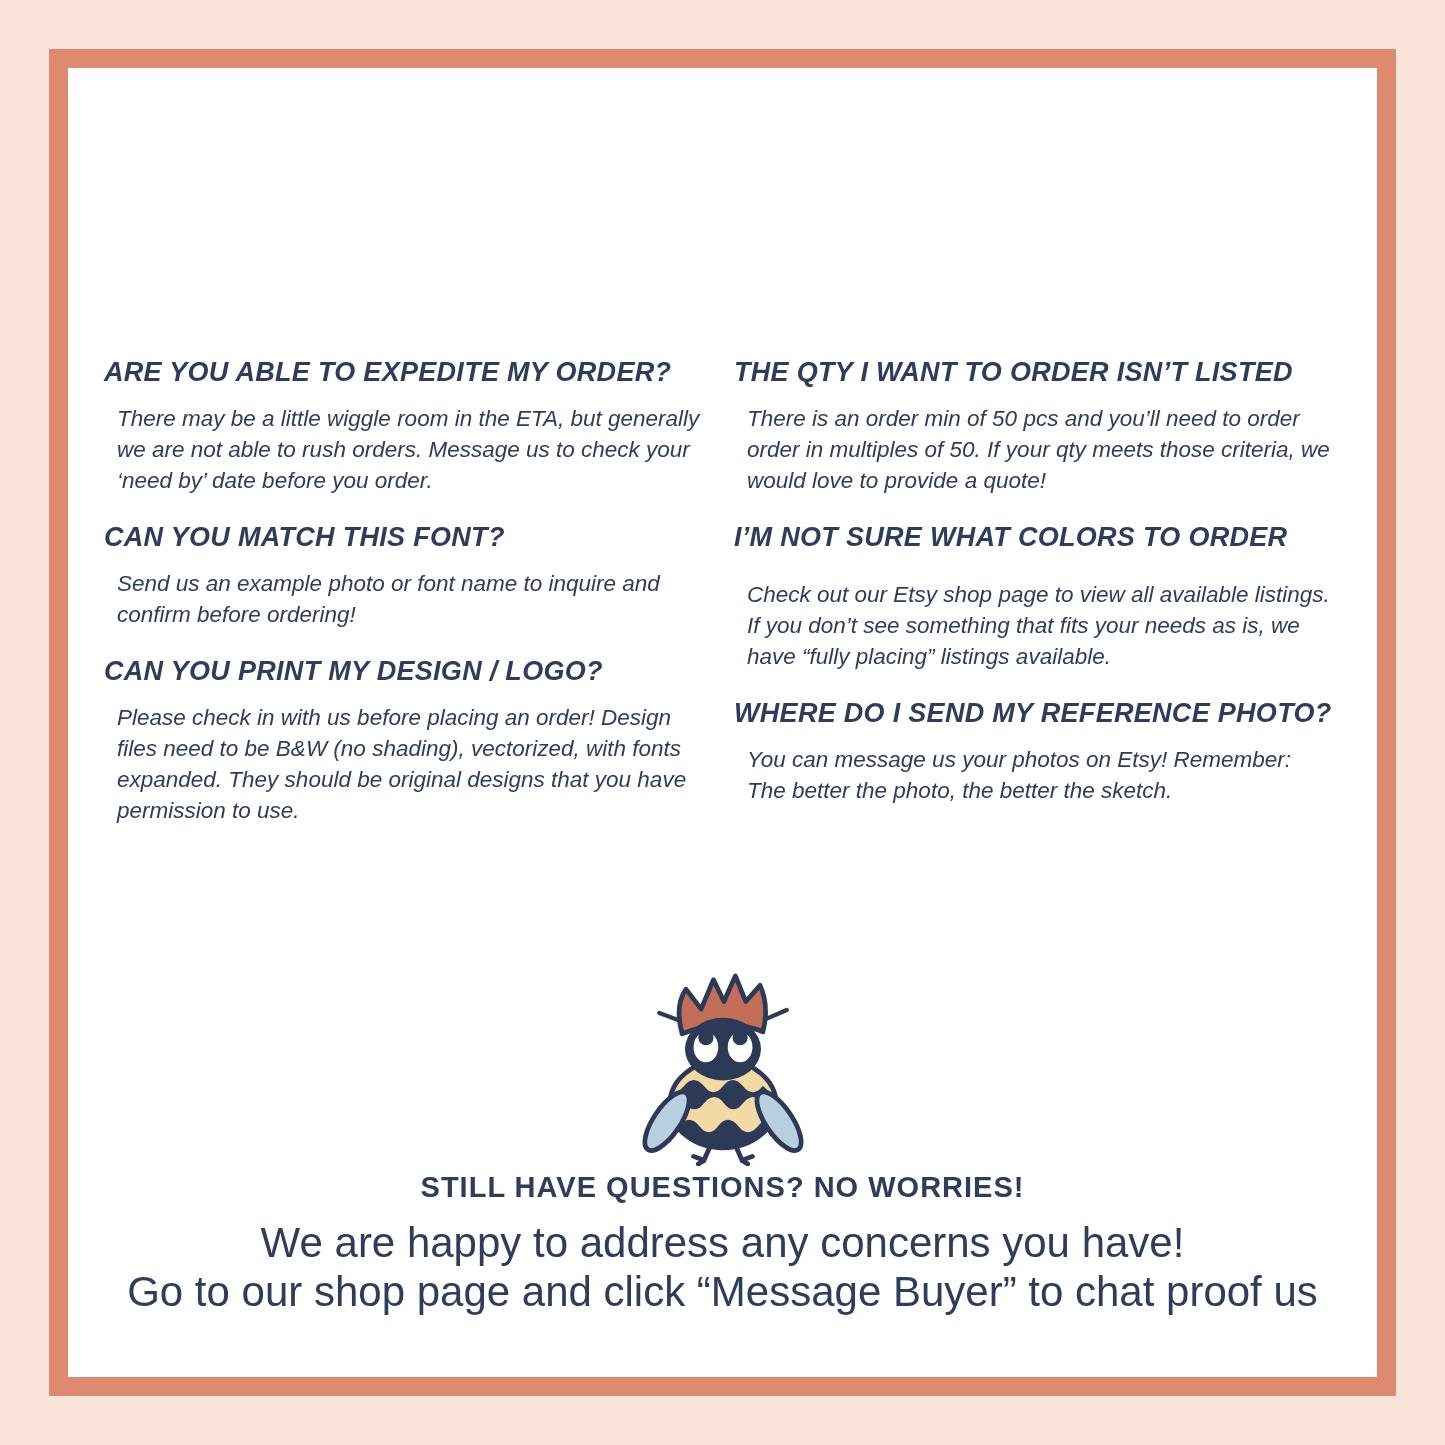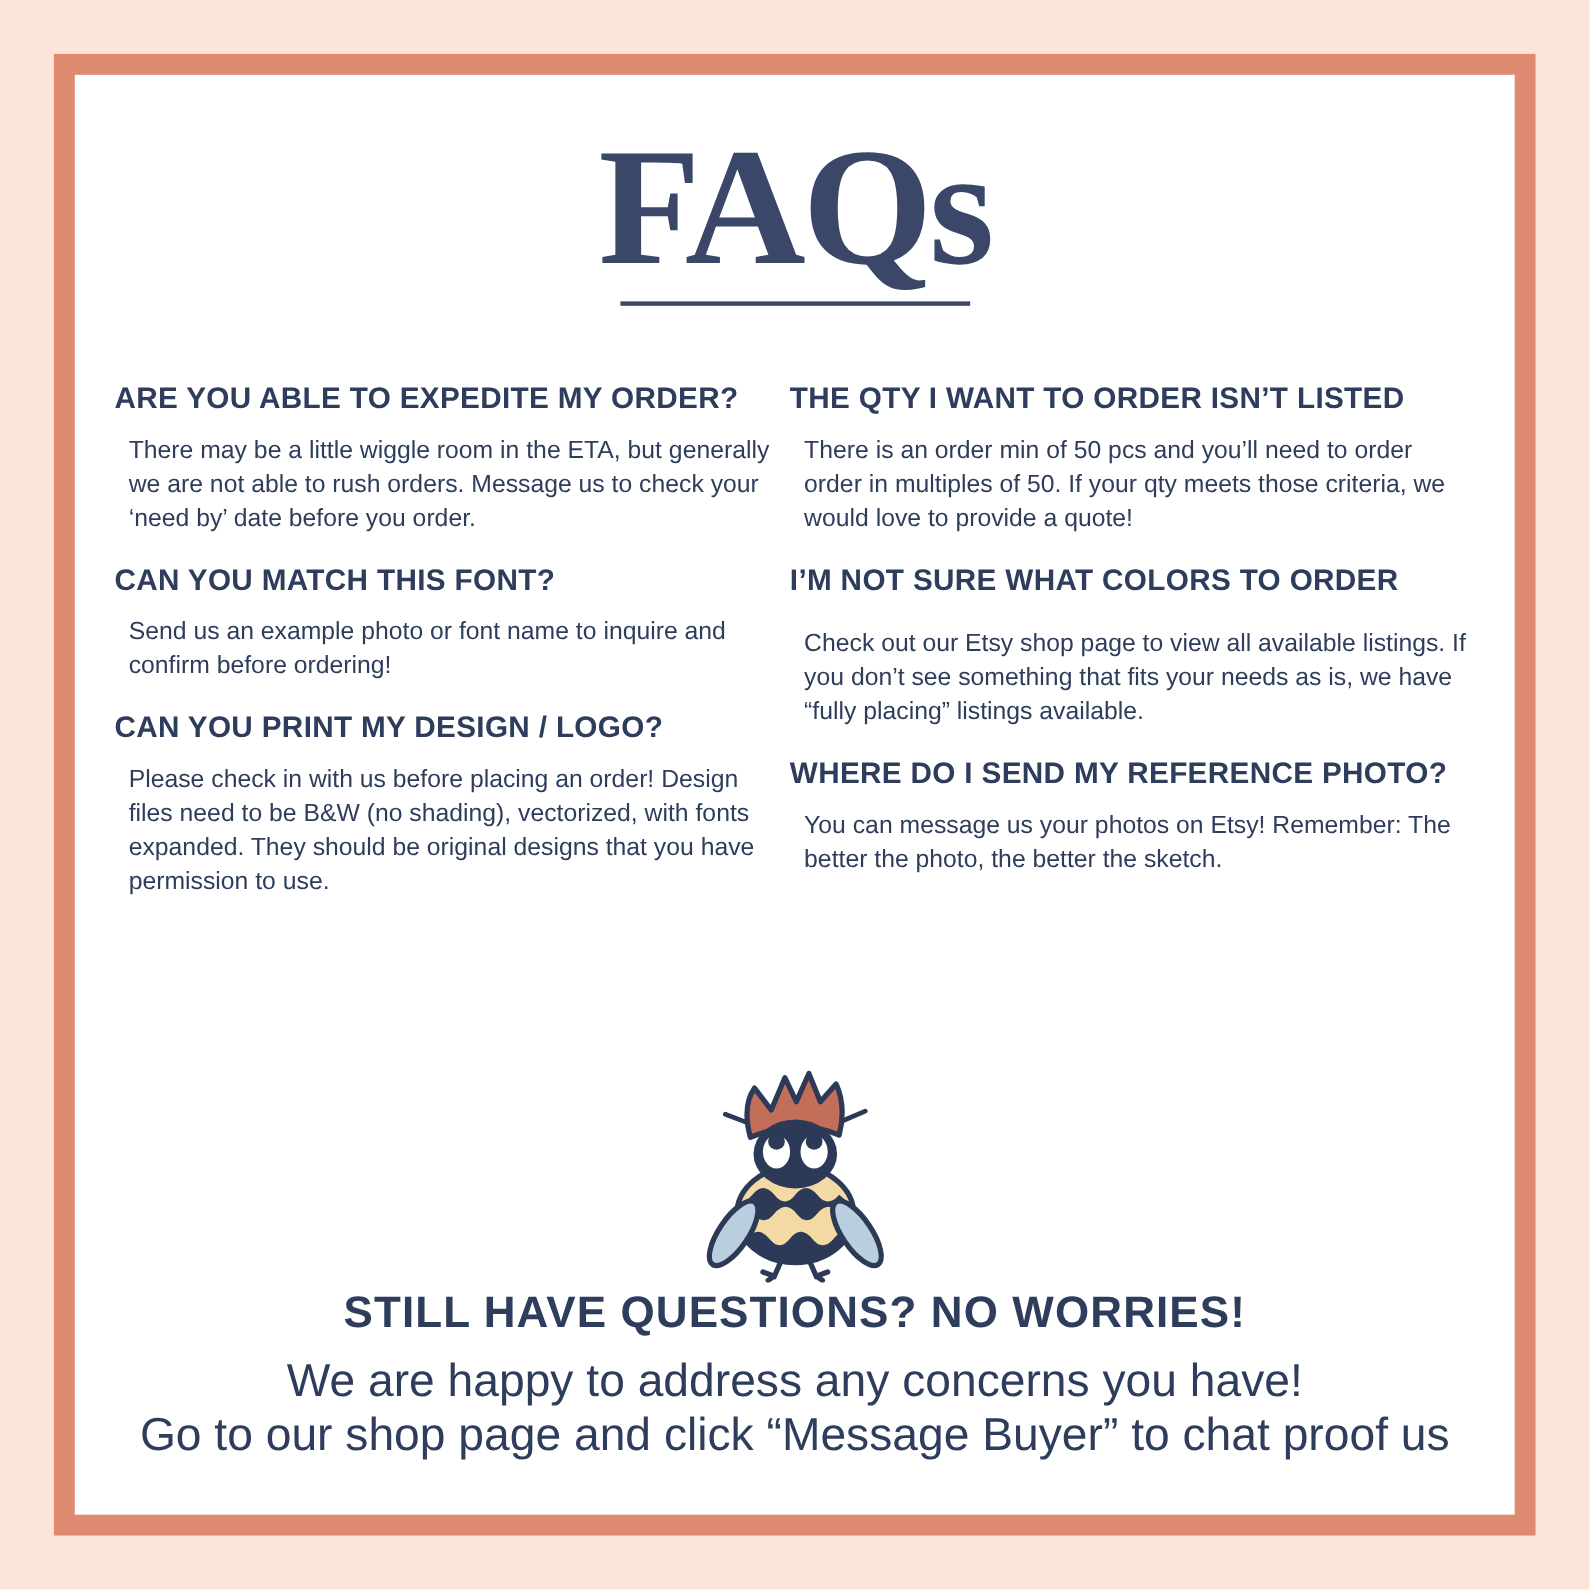--- a/index.html
+++ b/index.html
@@ -25,22 +25,22 @@
     line-height: 1;
     letter-spacing: -3px;
     color: var(--title, #3b4769);
   }
   .title-underline {
     width: 318px; height: 4px;
     margin: 10px auto 0;
     background: var(--title, #3b4769);
   }
   .columns {
-    position: absolute; top: 277px; left: 36px; right: 28px;
-    display: flex; 
+    position: absolute; top: 287px; left: 36px; right: 28px;
+    display: flex; gap: 16px; font-style: italic;
   }
   .col { box-sizing: border-box; }
   .col-left { width: 614px; flex: 0 0 auto; }
   .col-right { flex: 1; }
   .faq { margin: 0 0 24px 0; }
   .faq .q {
     margin: 0 0 3px 0;
     font-size: 27px;
     font-weight: 700;
     letter-spacing: 0.3px;
@@ -56,43 +56,39 @@
   }
   .bee {
     position: absolute; top: 903px; left: 50%;
     transform: translateX(-50%);
     width: 190px; height: 195px;
   }
   .bee svg { display: block; width: 100%; height: 100%; }
   .footer { position: absolute; top: 1103px; left: 0; right: 0; text-align: center; }
   .footer-heading {
     margin: 0 0 14px 0;
-    font-size: 40px;
+    font-size: 29px;
     font-weight: 700;
     letter-spacing: 1px;
     color: var(--text, #2e3d5c);
   }
   .footer-line {
     margin: 0;
     font-size: 42px;
     font-weight: 400;
     line-height: 49px;
     color: var(--text, #2e3d5c);
   }
 </style>
 </head>
 <body>
 
 <div class="canvas">
   <div class="panel">
 
-    <header class="title-wrap">
-      <h1 class="title">FAQs</h1>
-      <div class="title-underline"></div>
-    </header>
 
     <main class="columns">
       <section class="col col-left">
         <article class="faq">
           <h2 class="q">ARE YOU ABLE TO EXPEDITE MY ORDER?</h2>
           <p class="a">There may be a little wiggle room in the ETA, but generally we are not able to rush orders. Message us to check your ‘need by’ date before you order.</p>
         </article>
         <article class="faq">
           <h2 class="q">CAN YOU MATCH THIS FONT?</h2>
           <p class="a">Send us an example photo or font name to inquire and confirm before ordering!</p>

